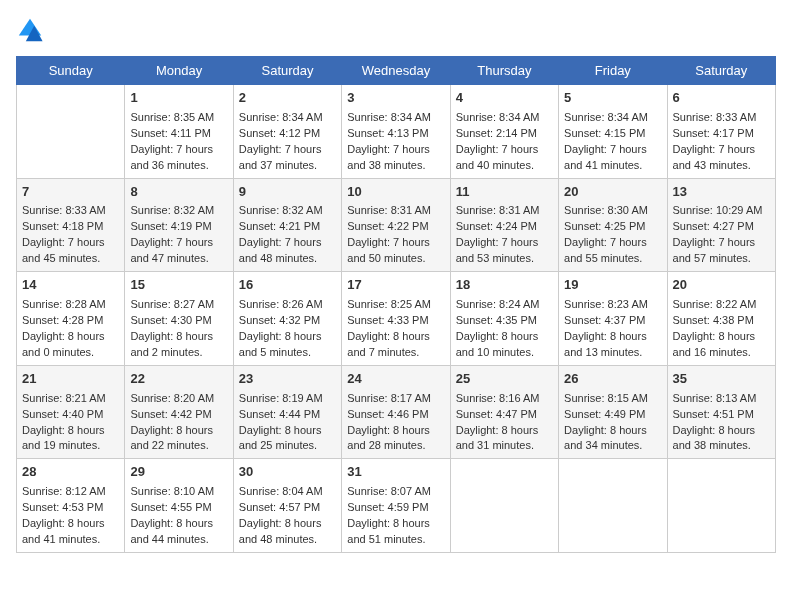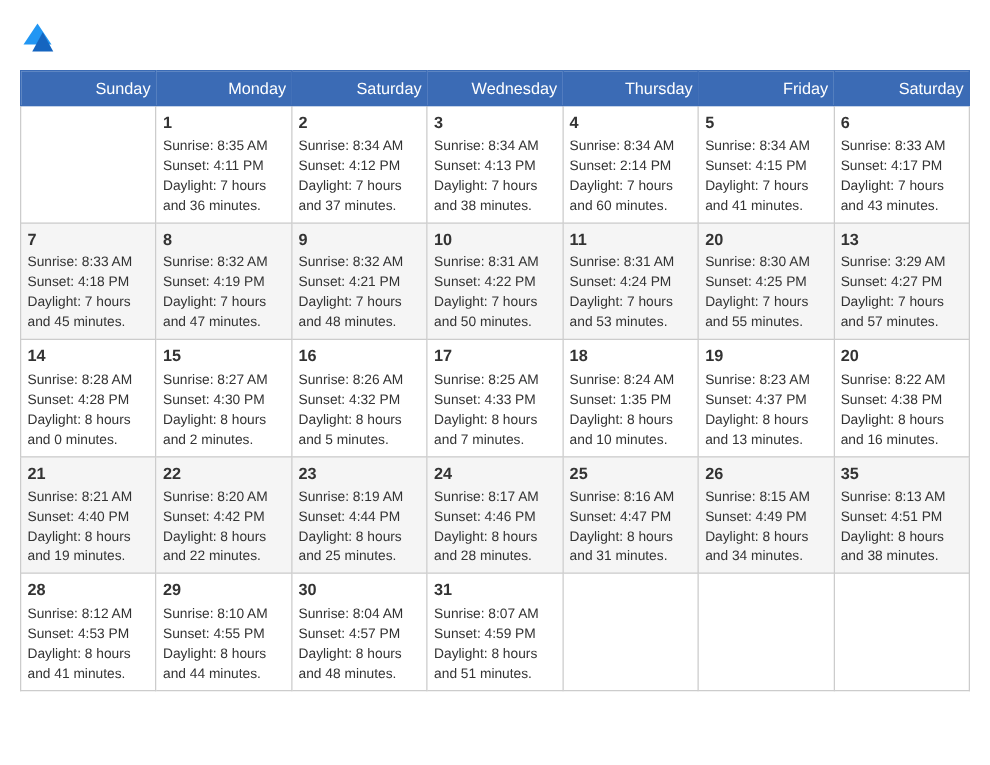--- a/index.html
+++ b/index.html
@@ -51,21 +51,21 @@
     }
     table {
       width: 100%;
       border-collapse: collapse;
       font-size: 11px;
     }
     thead tr th {
       background: #3b6bb5;
       color: #fff;
       padding: 6px 4px;
-      text-align: right;
+      text-align: center;
       font-size: 13px;
       font-weight: normal;
       border: 1px solid #3b6bb5;
     }
     tbody tr td {
       border: 1px solid #ccc;
       padding: 4px 5px;
       vertical-align: top;
       width: calc(100% / 7);
       min-height: 80px;
@@ -138,21 +138,21 @@
         <td>
           <span class="day-number">3</span>
           <div>Sunrise: 8:34 AM</div>
           <div>Sunset: 4:13 PM</div>
           <div>Daylight: 7 hours and 38 minutes.</div>
         </td>
         <td>
           <span class="day-number">4</span>
           <div>Sunrise: 8:34 AM</div>
           <div>Sunset: 2:14 PM</div>
-          <div>Daylight: 7 hours and 60 minutes.</div>
+          <div>Daylight: 7 hours and 40 minutes.</div>
         </td>
         <td>
           <span class="day-number">5</span>
           <div>Sunrise: 8:34 AM</div>
           <div>Sunset: 4:15 PM</div>
           <div>Daylight: 7 hours and 41 minutes.</div>
         </td>
         <td>
           <span class="day-number">6</span>
           <div>Sunrise: 8:33 AM</div>
@@ -192,21 +192,21 @@
           <div>Daylight: 7 hours and 53 minutes.</div>
         </td>
         <td>
           <span class="day-number">20</span>
           <div>Sunrise: 8:30 AM</div>
           <div>Sunset: 4:25 PM</div>
           <div>Daylight: 7 hours and 55 minutes.</div>
         </td>
         <td>
           <span class="day-number">13</span>
-          <div>Sunrise: 3:29 AM</div>
+          <div>Sunrise: 10:29 AM</div>
           <div>Sunset: 4:27 PM</div>
           <div>Daylight: 7 hours and 57 minutes.</div>
         </td>
       </tr>
       <tr>
         <td>
           <span class="day-number">14</span>
           <div>Sunrise: 8:28 AM</div>
           <div>Sunset: 4:28 PM</div>
           <div>Daylight: 8 hours and 0 minutes.</div>
@@ -225,21 +225,21 @@
         </td>
         <td>
           <span class="day-number">17</span>
           <div>Sunrise: 8:25 AM</div>
           <div>Sunset: 4:33 PM</div>
           <div>Daylight: 8 hours and 7 minutes.</div>
         </td>
         <td>
           <span class="day-number">18</span>
           <div>Sunrise: 8:24 AM</div>
-          <div>Sunset: 1:35 PM</div>
+          <div>Sunset: 4:35 PM</div>
           <div>Daylight: 8 hours and 10 minutes.</div>
         </td>
         <td>
           <span class="day-number">19</span>
           <div>Sunrise: 8:23 AM</div>
           <div>Sunset: 4:37 PM</div>
           <div>Daylight: 8 hours and 13 minutes.</div>
         </td>
         <td>
           <span class="day-number">20</span>

